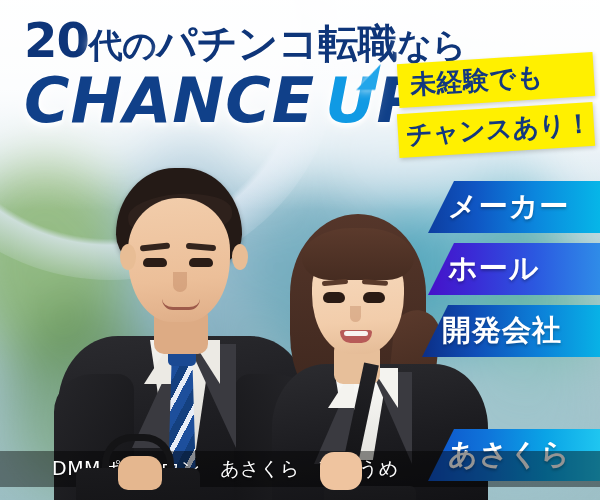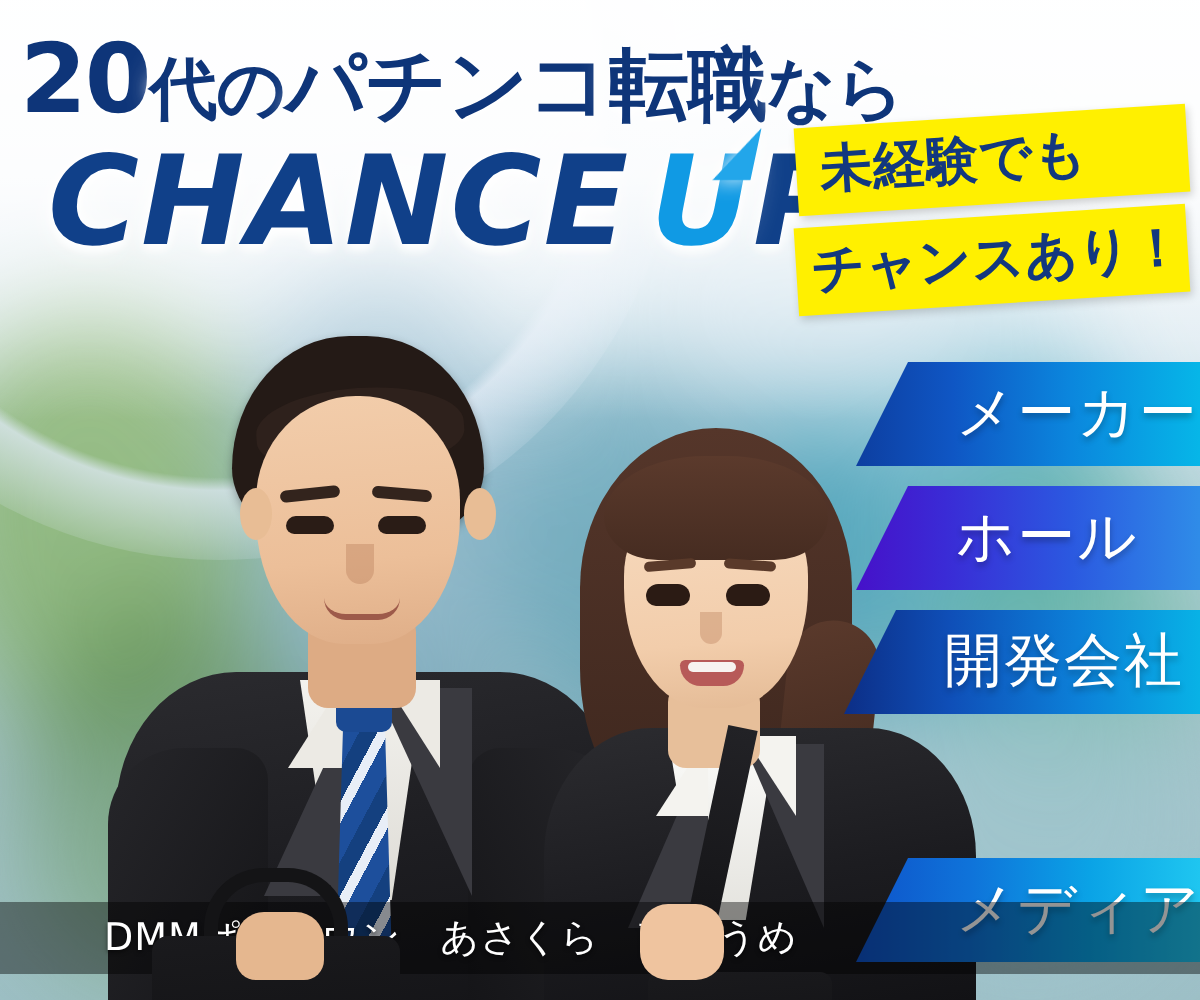--- a/index.html
+++ b/index.html
@@ -245,21 +245,21 @@
     background:#efc49f; border-radius: 14px; z-index: 4;
   }
   .woman .bag {
     position:absolute; left: 52px; top: 272px; width: 92px; height: 90px;
     background: linear-gradient(175deg,#1a1a1d,#0b0b0d);
     border-radius: 6px; z-index: 3;
   }
 
   
   .headline {
-    position: absolute; left: 10px; top: 16px;
+    position: absolute; left: 24px; top: 16px;
     font-size: 40px; font-weight: 700; letter-spacing: -.5px;
     color: #0e3579;
     text-shadow:
       0 0 7px rgba(255,255,255,.95),
       0 0 14px rgba(255,255,255,.85),
       0 2px 3px rgba(255,255,255,.9);
     white-space: nowrap;
     line-height: 1;
   }
   .headline .num {
@@ -324,23 +324,23 @@
   .cat {
     position: absolute; right: 0; height: 52px;
     display: flex; align-items: center;
     clip-path: polygon(26px 0, 100% 0, 100% 100%, 0 100%);
     pointer-events: auto;
     box-shadow: 0 2px 5px rgba(0,0,0,.22);
   }
   .cat .label {
     color: #ffffff;
     font-size: 29px;
-    font-weight: 400;
+    font-weight: 700;
     letter-spacing: 1px;
-    margin-left: 50px;
+    margin-left: 20px;
     text-shadow: 0 2px 3px rgba(0,0,0,.28);
     white-space: nowrap;
   }
 
   .cat.c0 { top: 181px; width: 172px; background: linear-gradient(90deg,#0d3ea0 0%, #0f56c4 28%, #0b86dd 62%, #06b6e8 100%); }
   .cat.c1 { top: 243px; width: 172px; background: linear-gradient(90deg,#4611c9 0%, #3a2bd6 26%, #2b58e0 62%, #2f8ce8 100%); }
   .cat.c2 { top: 305px; width: 178px; background: linear-gradient(90deg,#0c2e86 0%, #0f4fb8 30%, #0c80d8 66%, #08b2e6 100%); }
   .cat.c3 { top: 367px; width: 172px; background: linear-gradient(90deg,#6d0fd6 0%, #5423df 24%, #3358e6 60%, #2f93ea 100%); }
   .cat.c4 { top: 429px; width: 172px; background: linear-gradient(90deg,#0e52c9 0%, #0f74da 34%, #0aa3e6 68%, #1fc6f0 100%); }
 
@@ -447,21 +447,21 @@
     <div class="cat c0">
       <span class="label">メーカー</span>
     </div>
     <div class="cat c2">
       <span class="label">開発会社</span>
     </div>
     <div class="cat c1">
       <span class="label">ホール</span>
     </div>
     <div class="cat c4">
-      <span class="label">メディア</span>
+      <span class="label">あさくら</span>
     </div>
   </div>
 
   <div class="caption-band">
     <span class="caption-text">DMMぱちタウン　あさくら　南こうめ</span>
   </div>
 
 </div>
 
 </body></html>

